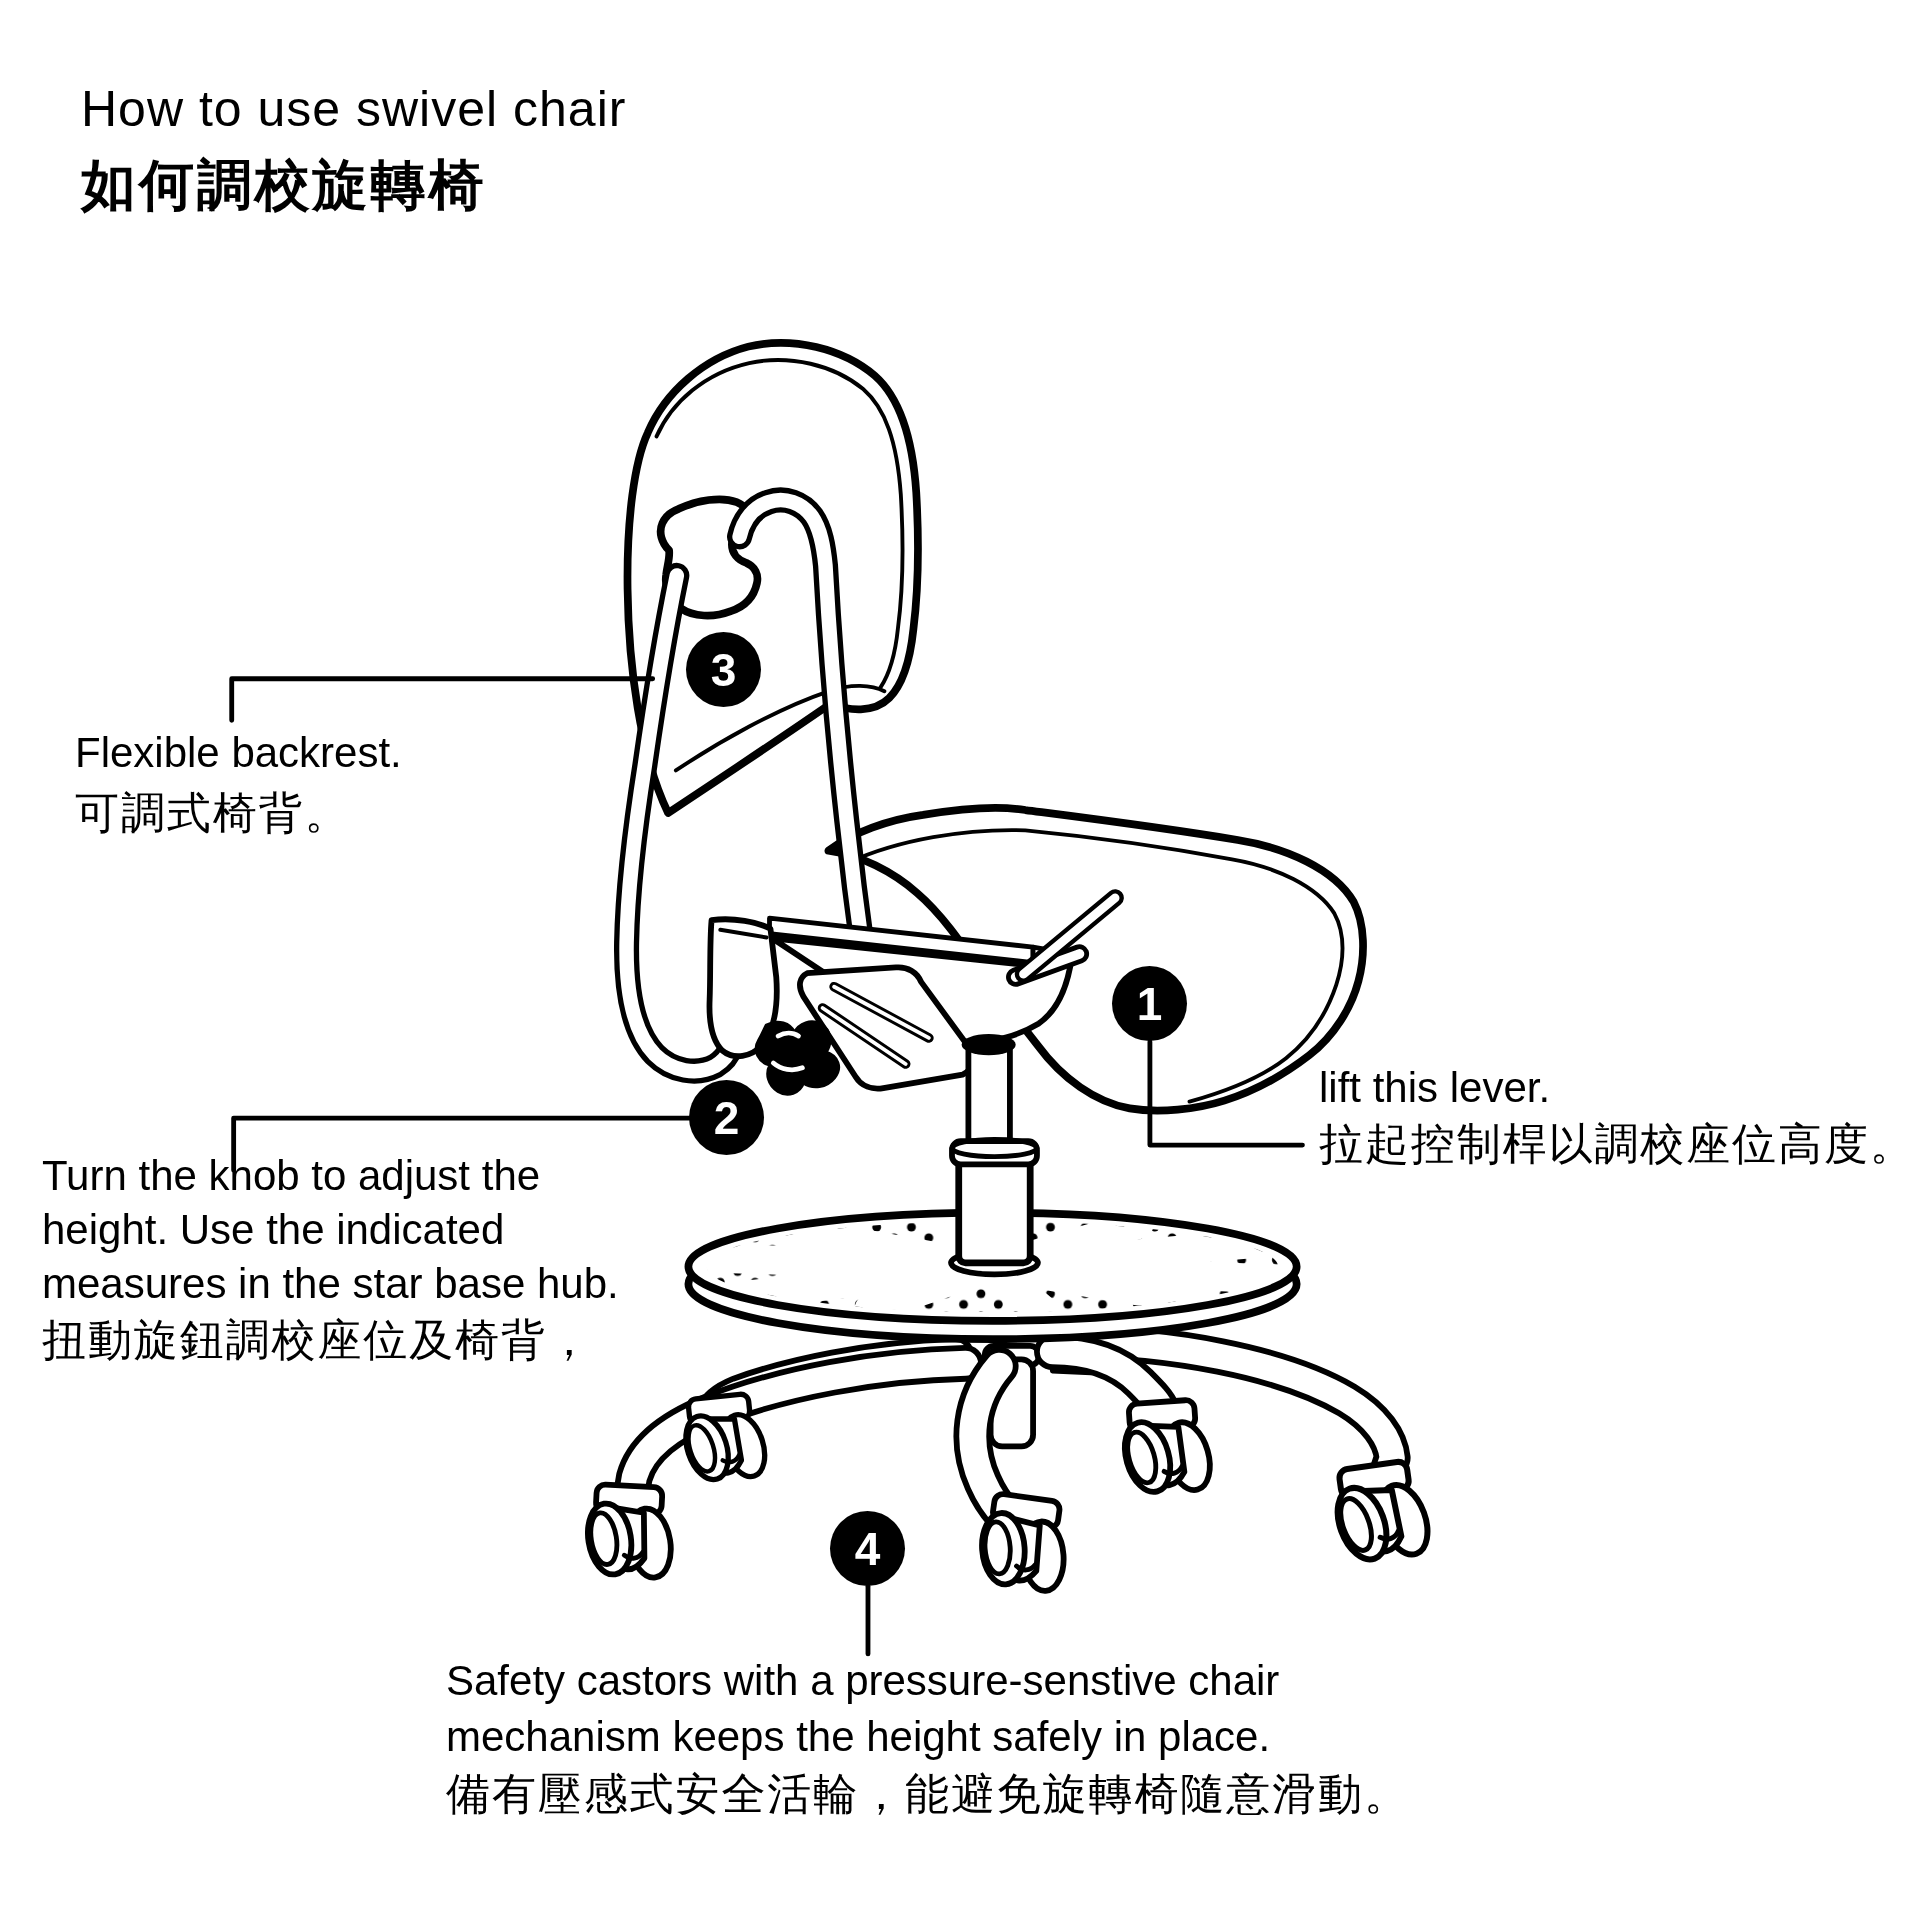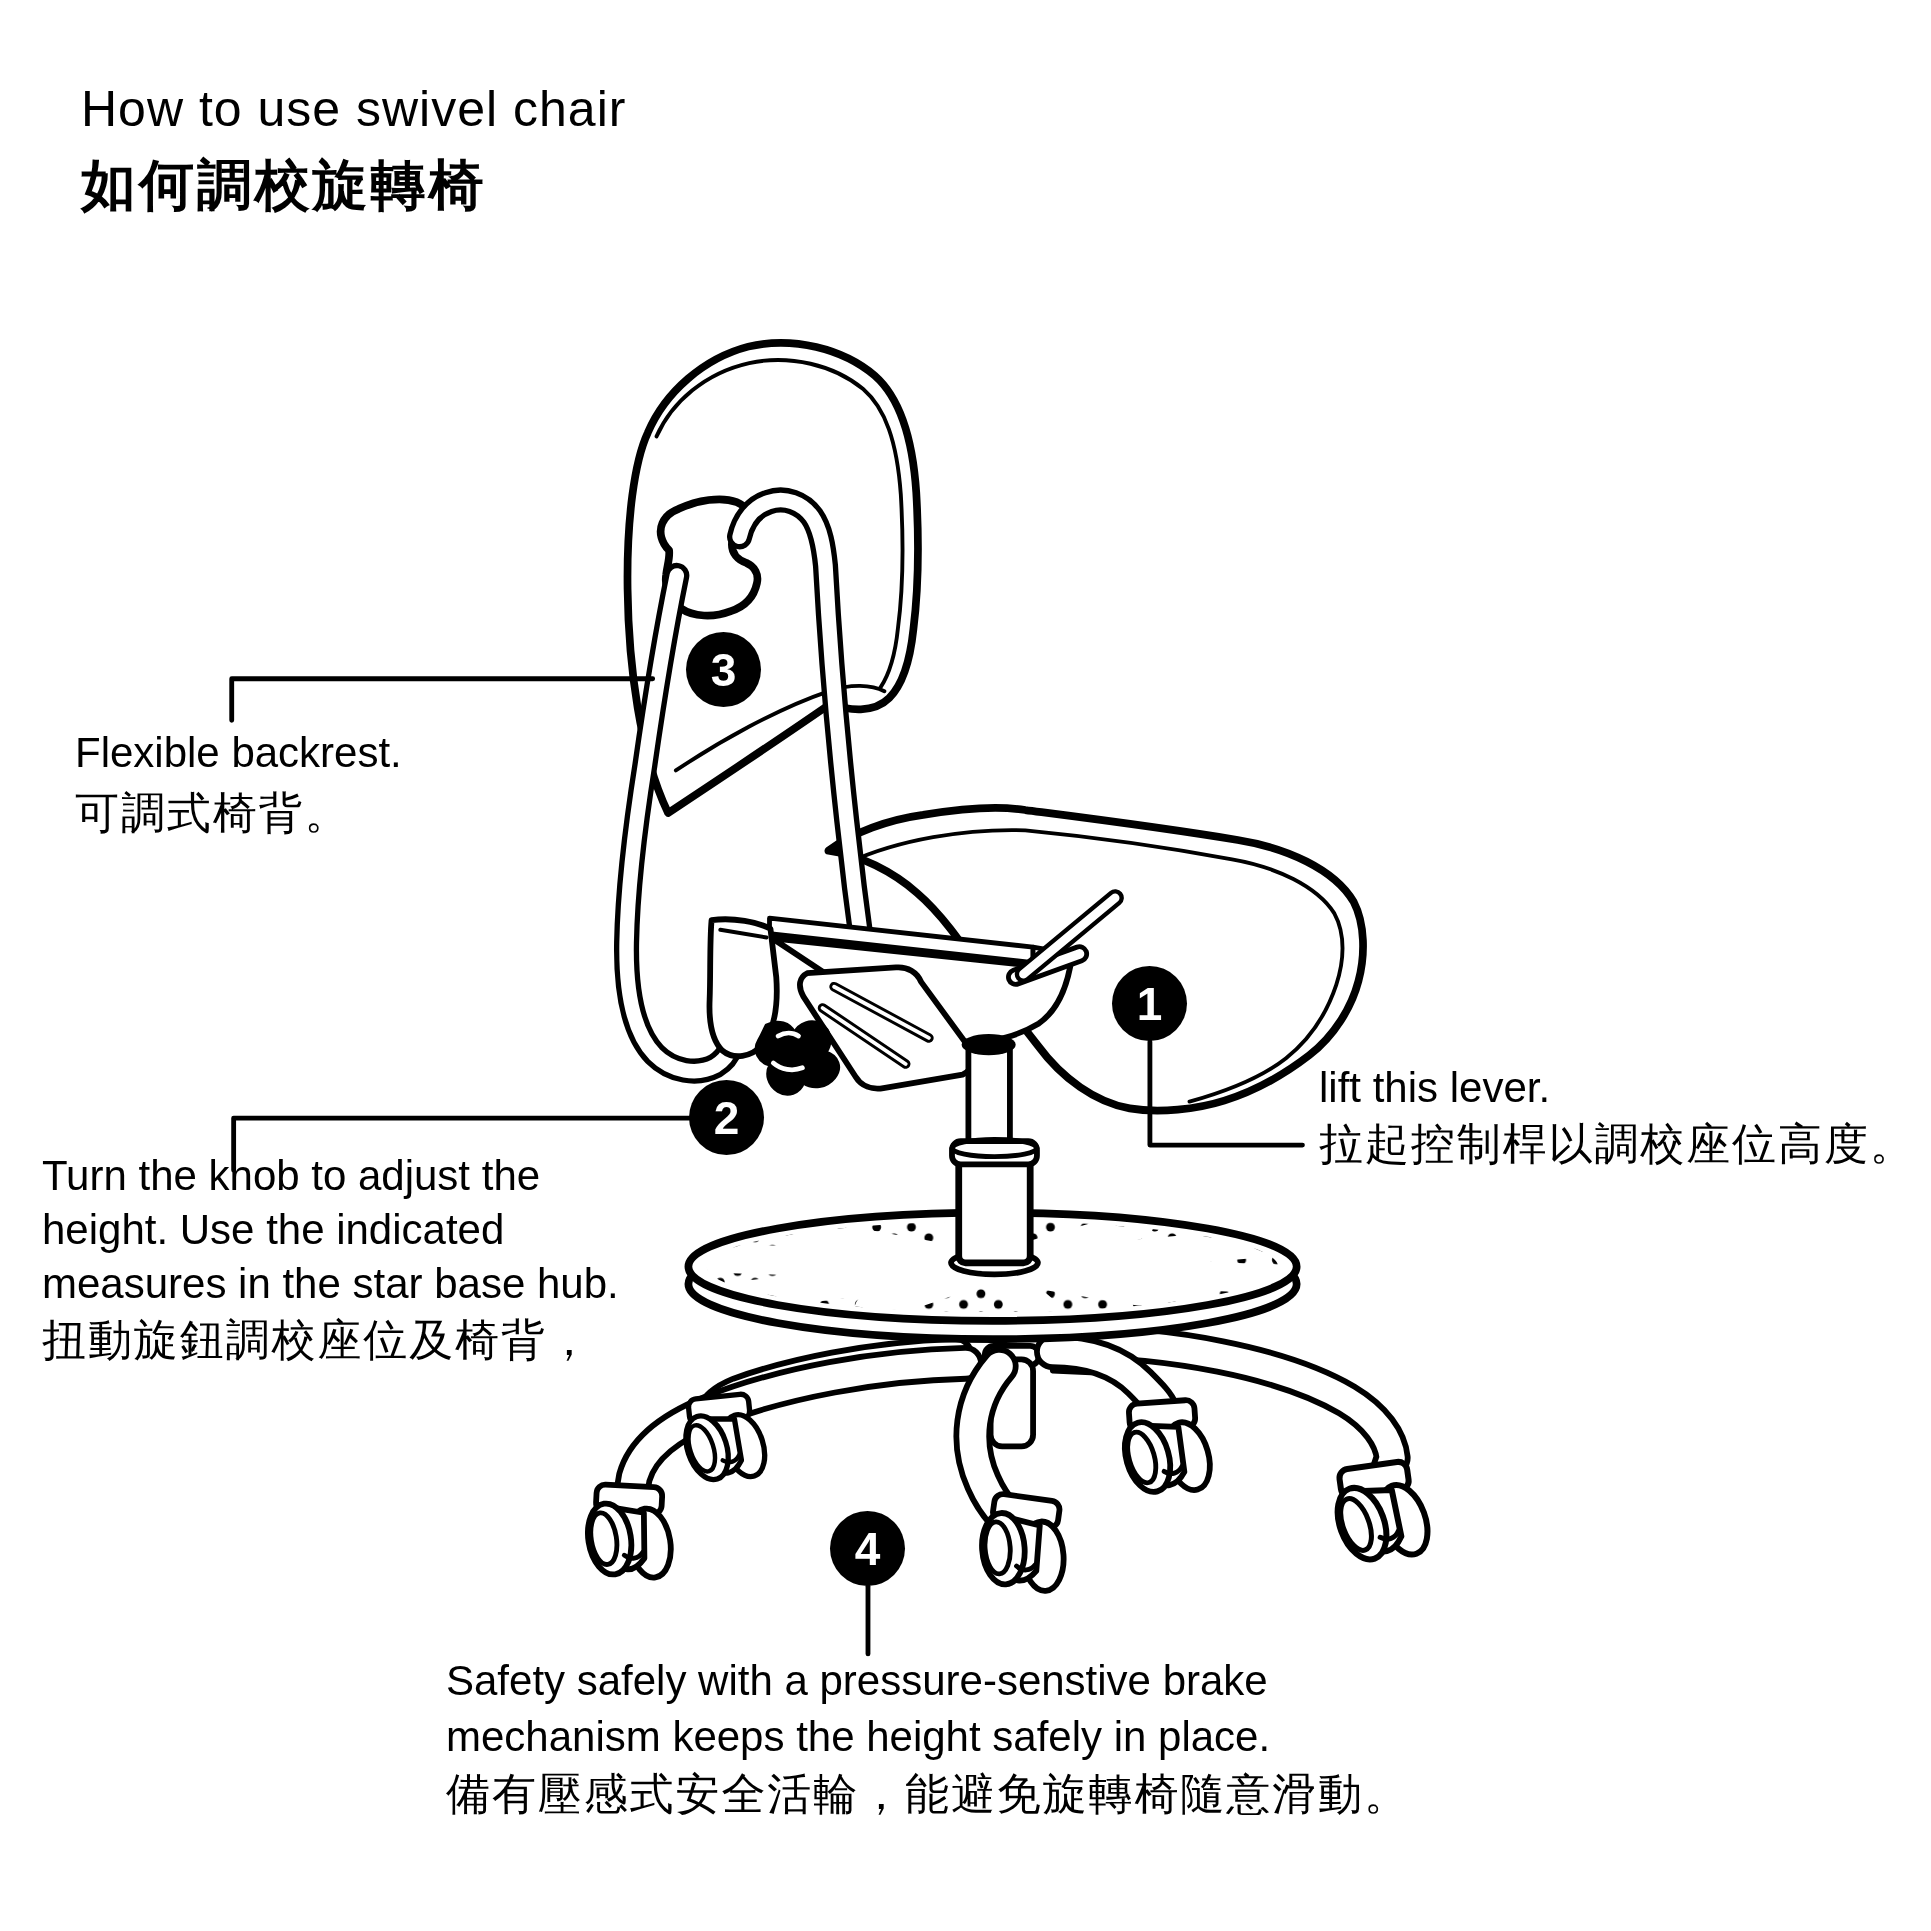--- a/index.html
+++ b/index.html
@@ -193,17 +193,17 @@
   <div class="ln">measures in the star base hub.</div>
   <div class="ln zh">扭動旋鈕調校座位及椅背，</div>
 </div>
 
 <div class="callout" id="callout-seat-height">
   <div class="ln">lift this lever.</div>
   <div class="ln zh">拉起控制桿以調校座位高度。</div>
 </div>
 
 <div class="callout" id="callout-castors">
-  <div class="ln">Safety safely with a pressure-senstive brake</div>
+  <div class="ln">Safety castors with a pressure-senstive chair</div>
   <div class="ln">mechanism keeps the height safely in place.</div>
   <div class="ln zh">備有壓感式安全活輪，能避免旋轉椅隨意滑動。</div>
 </div>
 
 
 </body></html>

